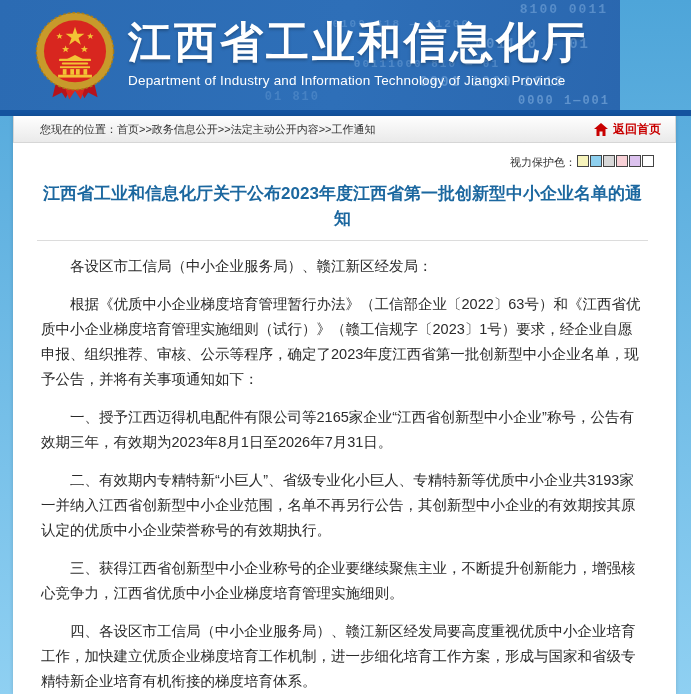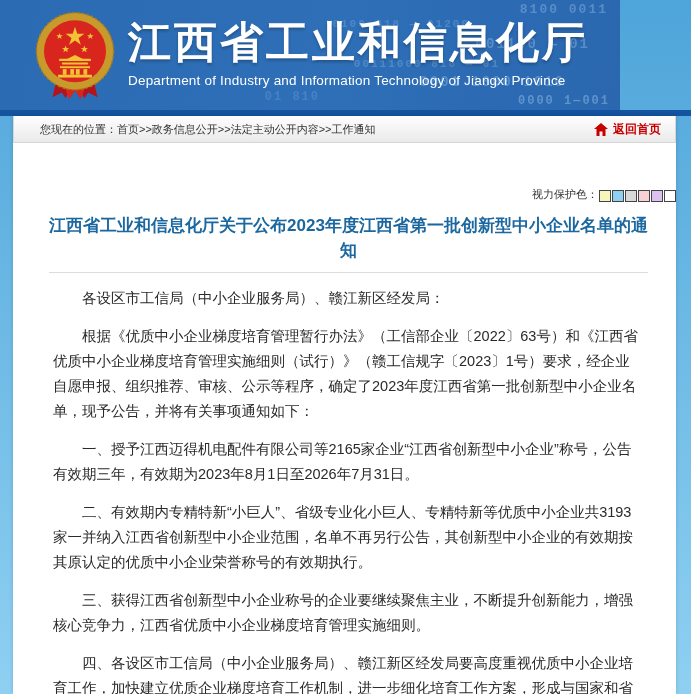--- a/index.html
+++ b/index.html
@@ -54,29 +54,29 @@
   }
   .crumbs { white-space: nowrap; }
   .crumbs .path { cursor: pointer; text-align: center; }
   .home-link {
     display: flex; align-items: center; gap: 5px; color: #c80000;
     font-size: 12px; font-weight: bold; text-decoration: none; cursor: pointer;
   }
   .home-icon { display: inline-flex; }
 
   .eye-row {
-    display: flex; justify-content: flex-end; align-items: flex-end;
-    padding: 12px 0 2px 0; font-size: 11px; color: #333; margin-top: 32px;
+    display: flex; justify-content: flex-end; align-items: flex-start;
+    padding: 12px 22px 2px 0; font-size: 11px; color: #333;
   }
   .swatch {
     display: inline-block; width: 12px; height: 12px;
     border: 1px solid #444; margin-left: 1px; cursor: pointer;
   }
 
-  .article { padding: 2px 28px 0 36px; }
+  .article { padding: 2px 28px 0 24px; }
   .article-title {
     font-size: 17px; font-weight: bold; color: #1b679f;
     text-align: center; line-height: 1.45; margin: 8px 0 9px 0;
   }
   .title-rule { border: none; border-top: 1px solid #dcdcdc; margin: 0 0 10px 0; }
 
   .article-body p {
     font-size: 14.5px; color: #2a2a2a; line-height: 25px;
     text-indent: 2em; margin: 13px 0; padding: 0 4px;
   }

